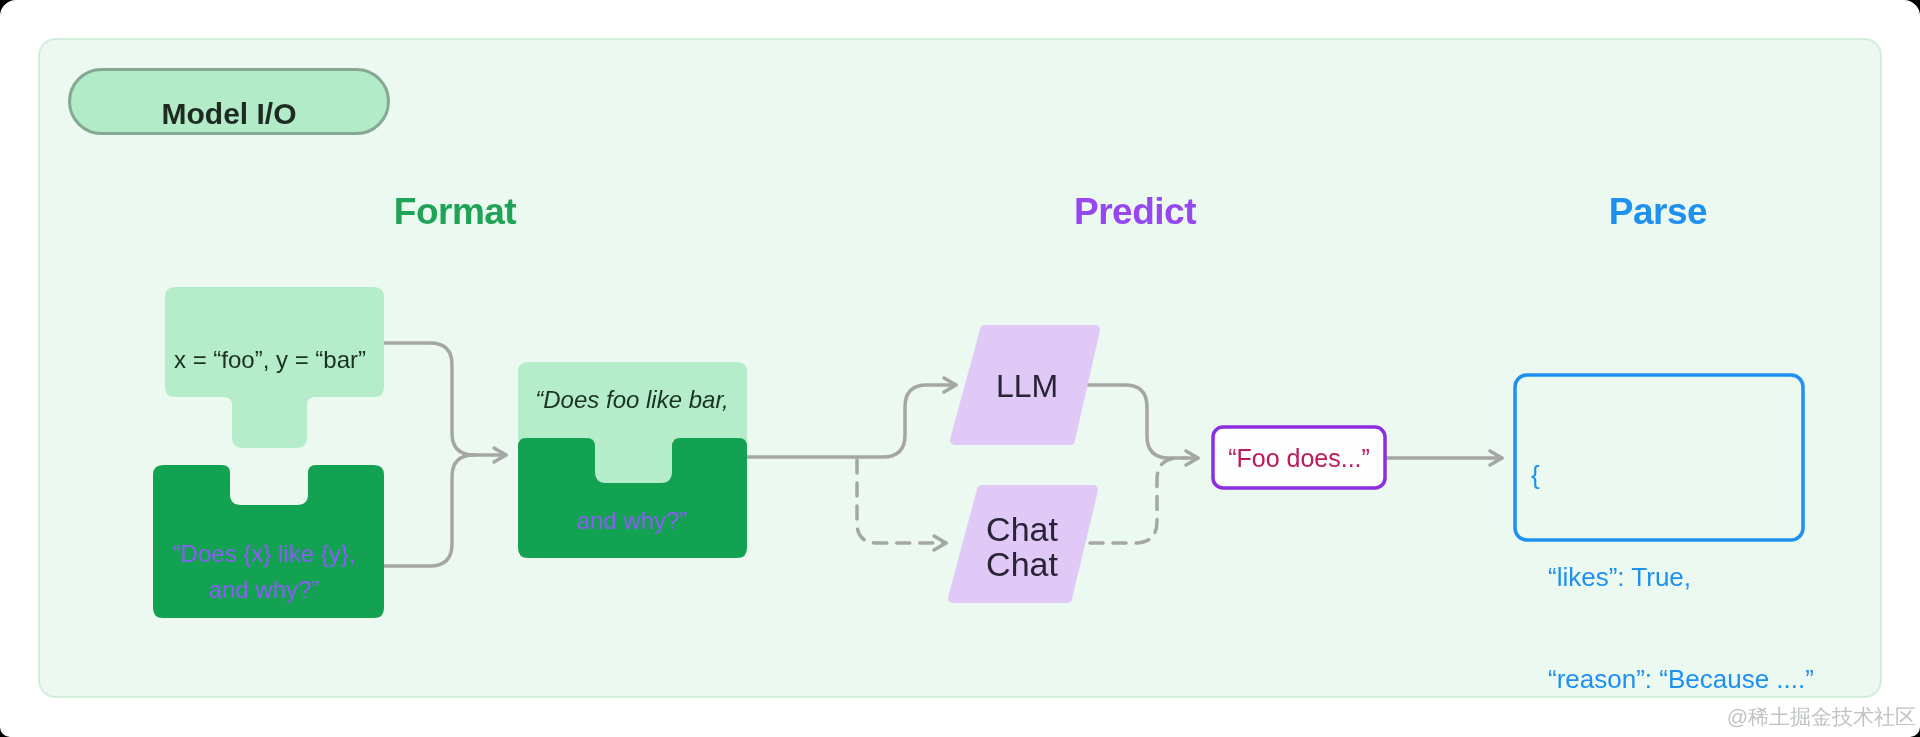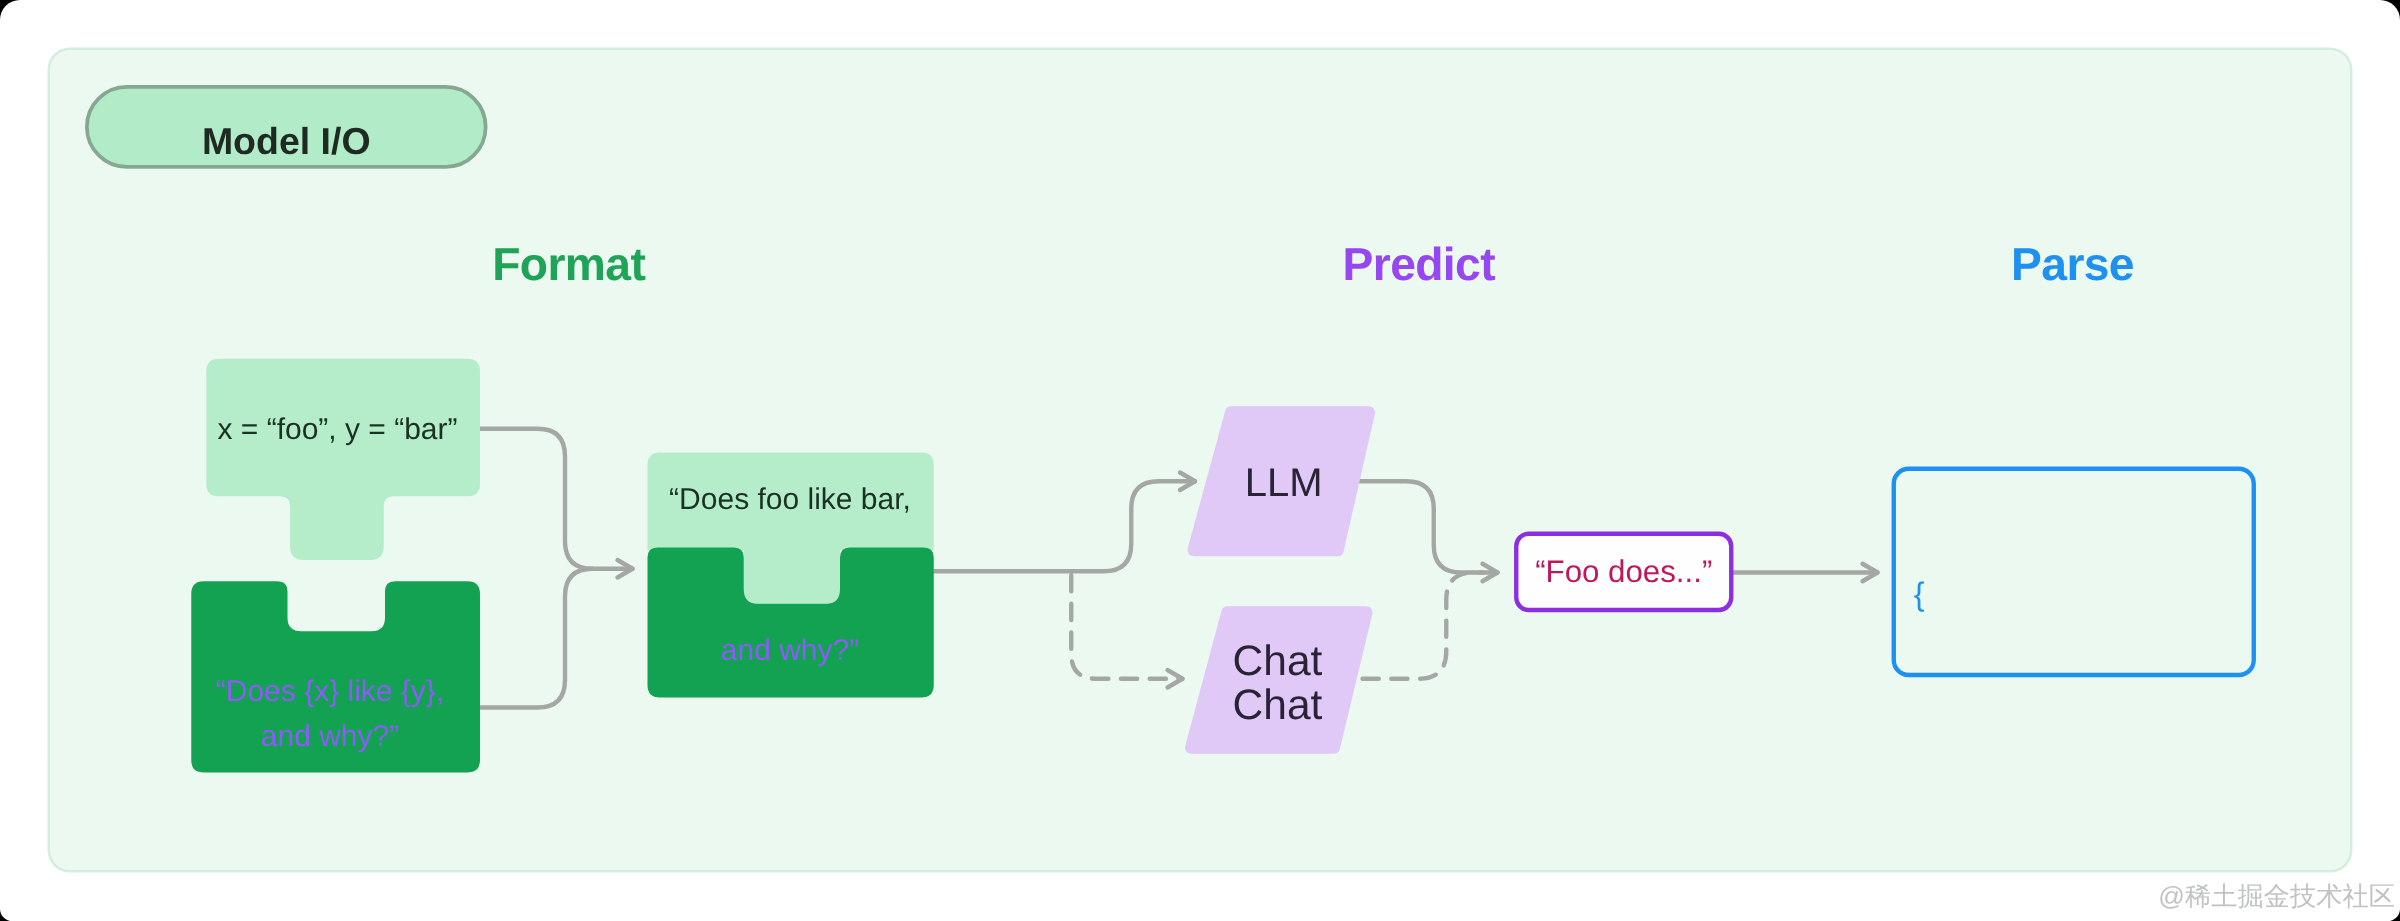--- a/index.html
+++ b/index.html
@@ -94,36 +94,38 @@
     <rect x="1515" y="375" width="288" height="165" rx="12" fill="none" stroke="#1e90f0" stroke-width="3.5"></rect>
   </svg>
 
   <div class="abs pill"></div>
   <div class="abs ctr title">Model I/O</div>
 
   <div class="abs ctr heading h-format">Format</div>
   <div class="abs ctr heading h-predict">Predict</div>
   <div class="abs ctr heading h-parse">Parse</div>
 
-  <div class="abs ctr blocktext" style="left:270px;top:344px;">x = “foo”, y = “bar”</div>
+  <div class="abs ctr blocktext" style="left:270px;top:360px;">x = “foo”, y = “bar”</div>
 
   <div class="abs ctr blocktext whitetext two-line" style="left:264px;top:572px;">
     <div>“Does {x} like {y},</div>
     <div>and why?”</div>
   </div>
 
-  <div class="abs ctr blocktext" style="left:632px;top:400px;">“Does foo like bar,</div>
+  <div class="abs ctr blocktext" style="left:632px;top:400px;font-style:italic;">“Does foo like bar,</div>
   <div class="abs ctr blocktext whitetext" style="left:632px;top:521px;">and why?”</div>
 
   <div class="abs ctr llm-label">LLM</div>
   <div class="abs ctr chat-label">
     <div>Chat</div>
     <div>Chat</div>
   </div>
   <div class="abs ctr foo-text">“Foo does...”</div>
 
   <div class="abs parse-text">
     <div>{</div>
+    <div class="indent">“likes”: True,</div>
+    <div class="indent">“reason”: “Because ....”</div>
     
   </div>
 
   <div class="abs watermark">@稀土掘金技术社区</div>
 </div>
 
 </body></html>

